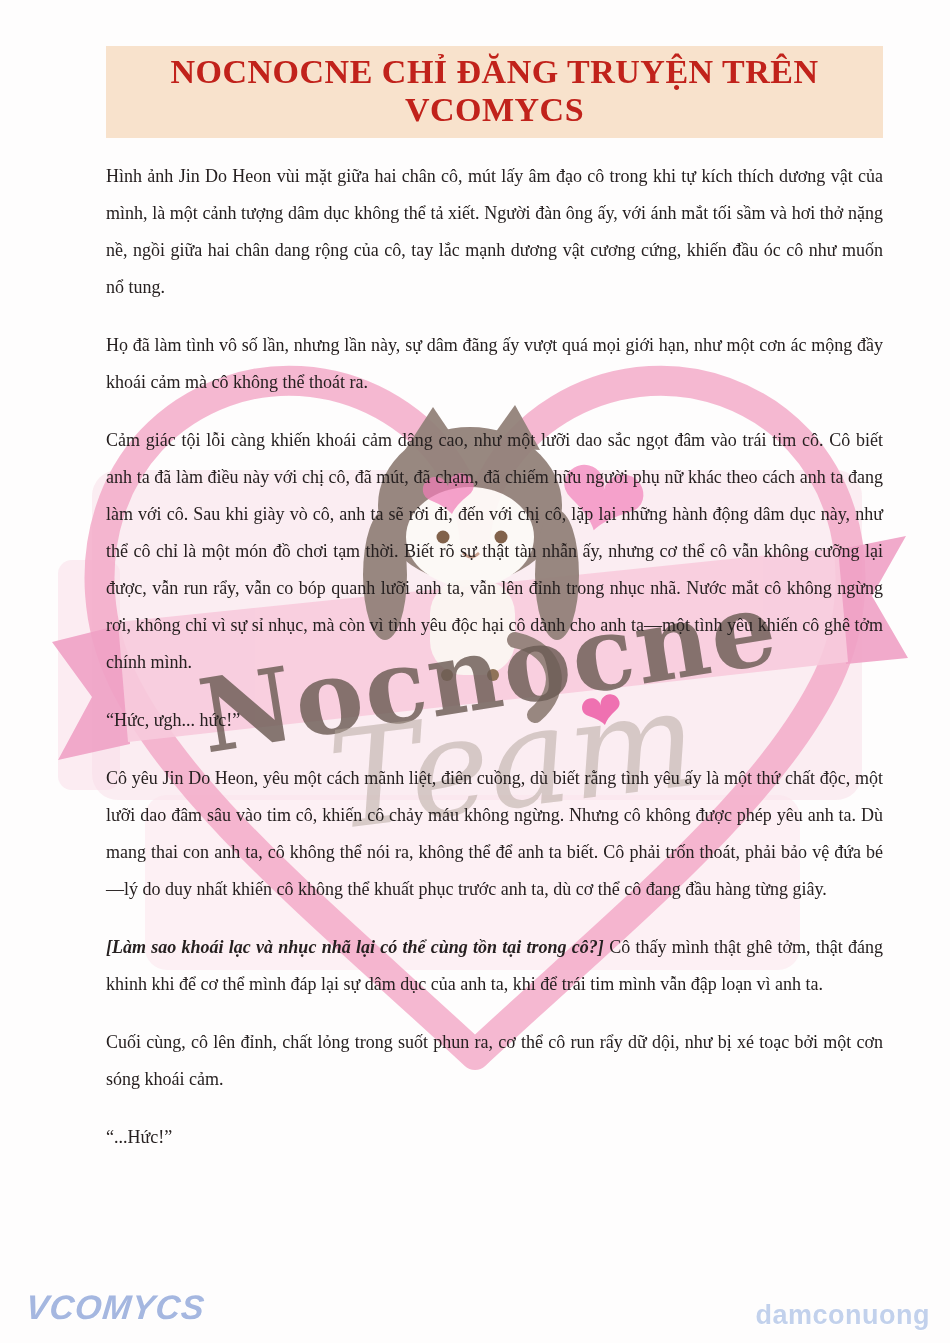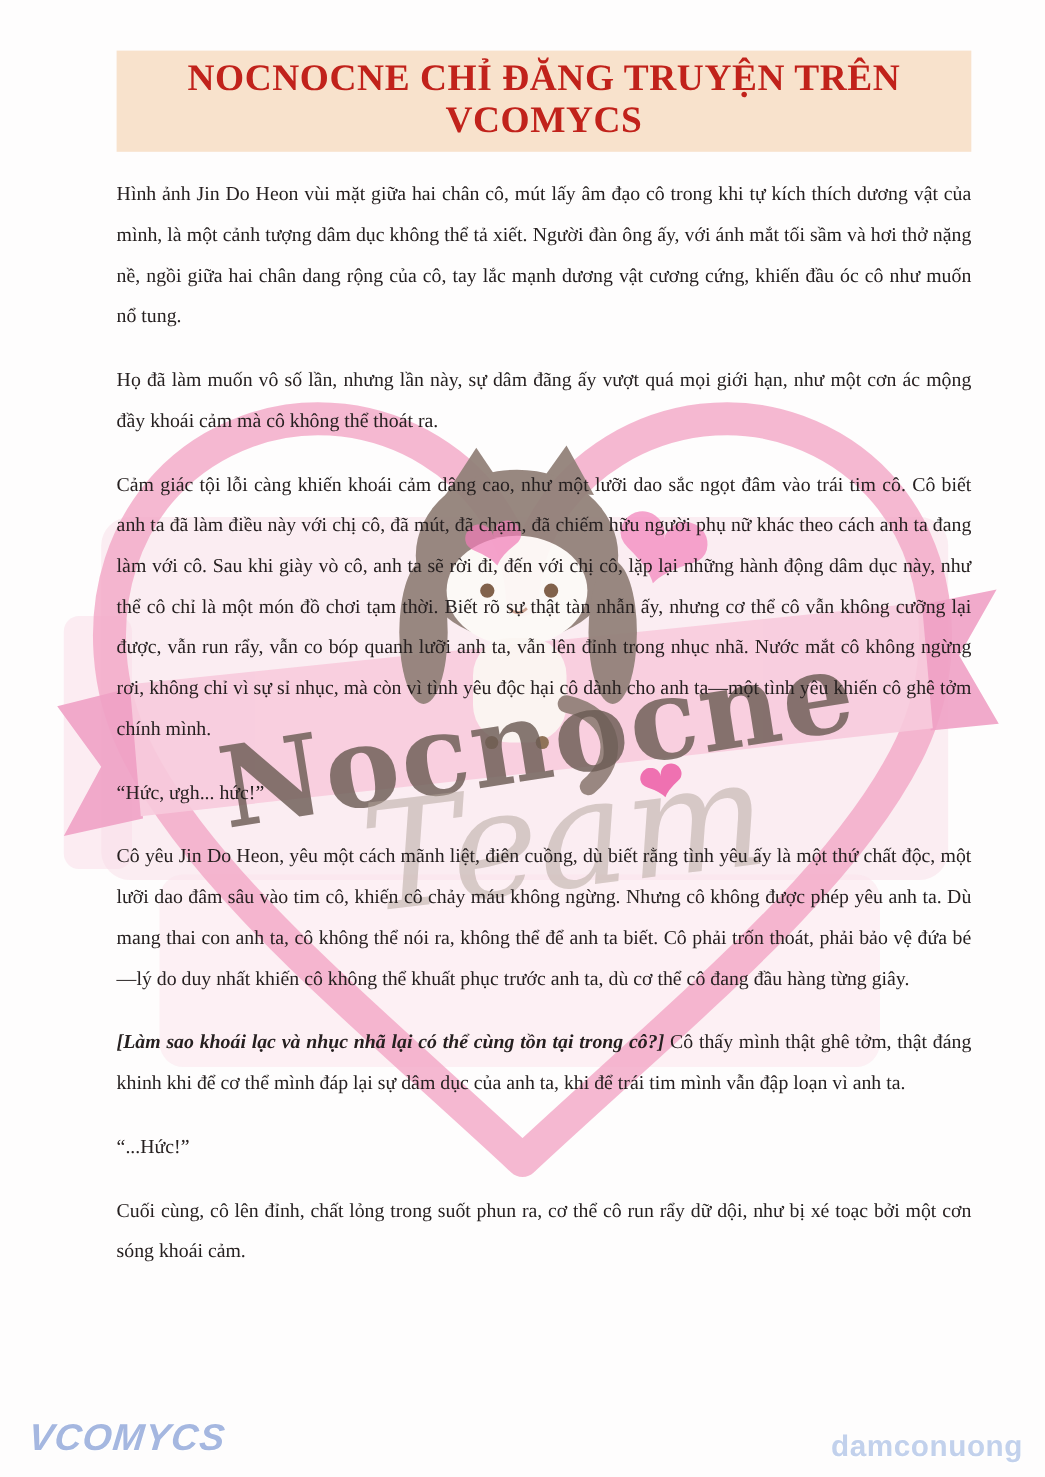--- a/index.html
+++ b/index.html
@@ -108,25 +108,25 @@
     <text x="330" y="812" font-size="135" font-style="italic" fill="#b1a399" fill-opacity="0.5" transform="rotate(-7 470 770)" font-family="DejaVu Serif, serif">Team</text>
   </svg>
 
   <div class="content">
     <header class="title-band">
       <h1>NOCNOCNE CHỈ ĐĂNG TRUYỆN TRÊN VCOMYCS</h1>
     </header>
 
     <div class="body-text">
       <p>Hình ảnh Jin Do Heon vùi mặt giữa hai chân cô, mút lấy âm đạo cô trong khi tự kích thích dương vật của mình, là một cảnh tượng dâm dục không thể tả xiết. Người đàn ông ấy, với ánh mắt tối sầm và hơi thở nặng nề, ngồi giữa hai chân dang rộng của cô, tay lắc mạnh dương vật cương cứng, khiến đầu óc cô như muốn nổ tung.</p>
-      <p>Họ đã làm muốn vô số lần, nhưng lần này, sự dâm đãng ấy vượt quá mọi giới hạn, như một cơn ác mộng đầy khoái cảm mà cô không thể thoát ra.</p>
+      <p>Họ đã làm tình vô số lần, nhưng lần này, sự dâm đãng ấy vượt quá mọi giới hạn, như một cơn ác mộng đầy khoái cảm mà cô không thể thoát ra.</p>
       <p>Cảm giác tội lỗi càng khiến khoái cảm dâng cao, như một lưỡi dao sắc ngọt đâm vào trái tim cô. Cô biết anh ta đã làm điều này với chị cô, đã mút, đã chạm, đã chiếm hữu người phụ nữ khác theo cách anh ta đang làm với cô. Sau khi giày vò cô, anh ta sẽ rời đi, đến với chị cô, lặp lại những hành động dâm dục này, như thể cô chỉ là một món đồ chơi tạm thời. Biết rõ sự thật tàn nhẫn ấy, nhưng cơ thể cô vẫn không cưỡng lại được, vẫn run rẩy, vẫn co bóp quanh lưỡi anh ta, vẫn lên đỉnh trong nhục nhã. Nước mắt cô không ngừng rơi, không chỉ vì sự sỉ nhục, mà còn vì tình yêu độc hại cô dành cho anh ta—một tình yêu khiến cô ghê tởm chính mình.</p>
       <p>“Hức, ưgh... hức!”</p>
       <p>Cô yêu Jin Do Heon, yêu một cách mãnh liệt, điên cuồng, dù biết rằng tình yêu ấy là một thứ chất độc, một lưỡi dao đâm sâu vào tim cô, khiến cô chảy máu không ngừng. Nhưng cô không được phép yêu anh ta. Dù mang thai con anh ta, cô không thể nói ra, không thể để anh ta biết. Cô phải trốn thoát, phải bảo vệ đứa bé—lý do duy nhất khiến cô không thể khuất phục trước anh ta, dù cơ thể cô đang đầu hàng từng giây.</p>
       <p><span class="lead-bi">[Làm sao khoái lạc và nhục nhã lại có thể cùng tồn tại trong cô?]</span><span> Cô thấy mình thật ghê tởm, thật đáng khinh khi để cơ thể mình đáp lại sự dâm dục của anh ta, khi để trái tim mình vẫn đập loạn vì anh ta.</span></p>
+      <p>Cuối cùng, cô lên đỉnh, chất lỏng trong suốt phun ra, cơ thể cô run rẩy dữ dội, như bị xé toạc bởi một cơn sóng khoái cảm.</p>
       <p>“...Hức!”</p>
-      <p>Cuối cùng, cô lên đỉnh, chất lỏng trong suốt phun ra, cơ thể cô run rẩy dữ dội, như bị xé toạc bởi một cơn sóng khoái cảm.</p>
     </div>
   </div>
 
   <div class="logo-left">VCOMYCS</div>
   <div class="logo-right">damconuong</div>
 </div>
 
 </body></html>

